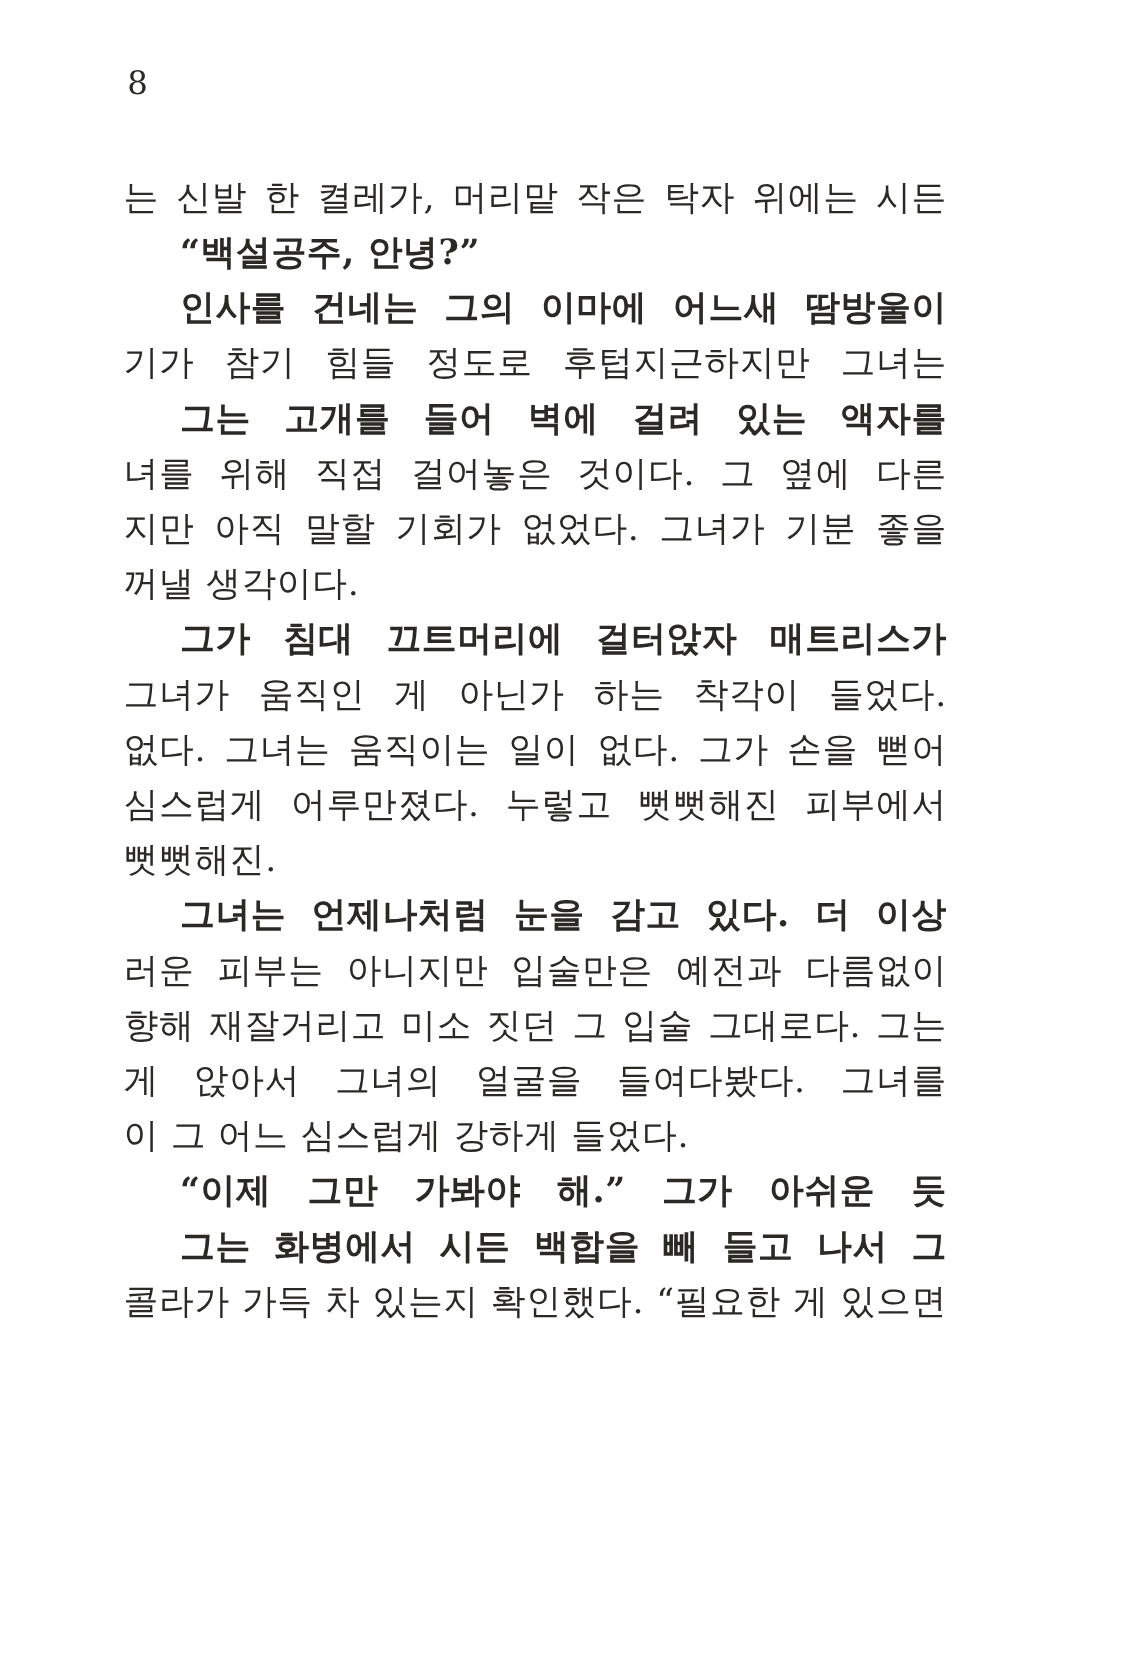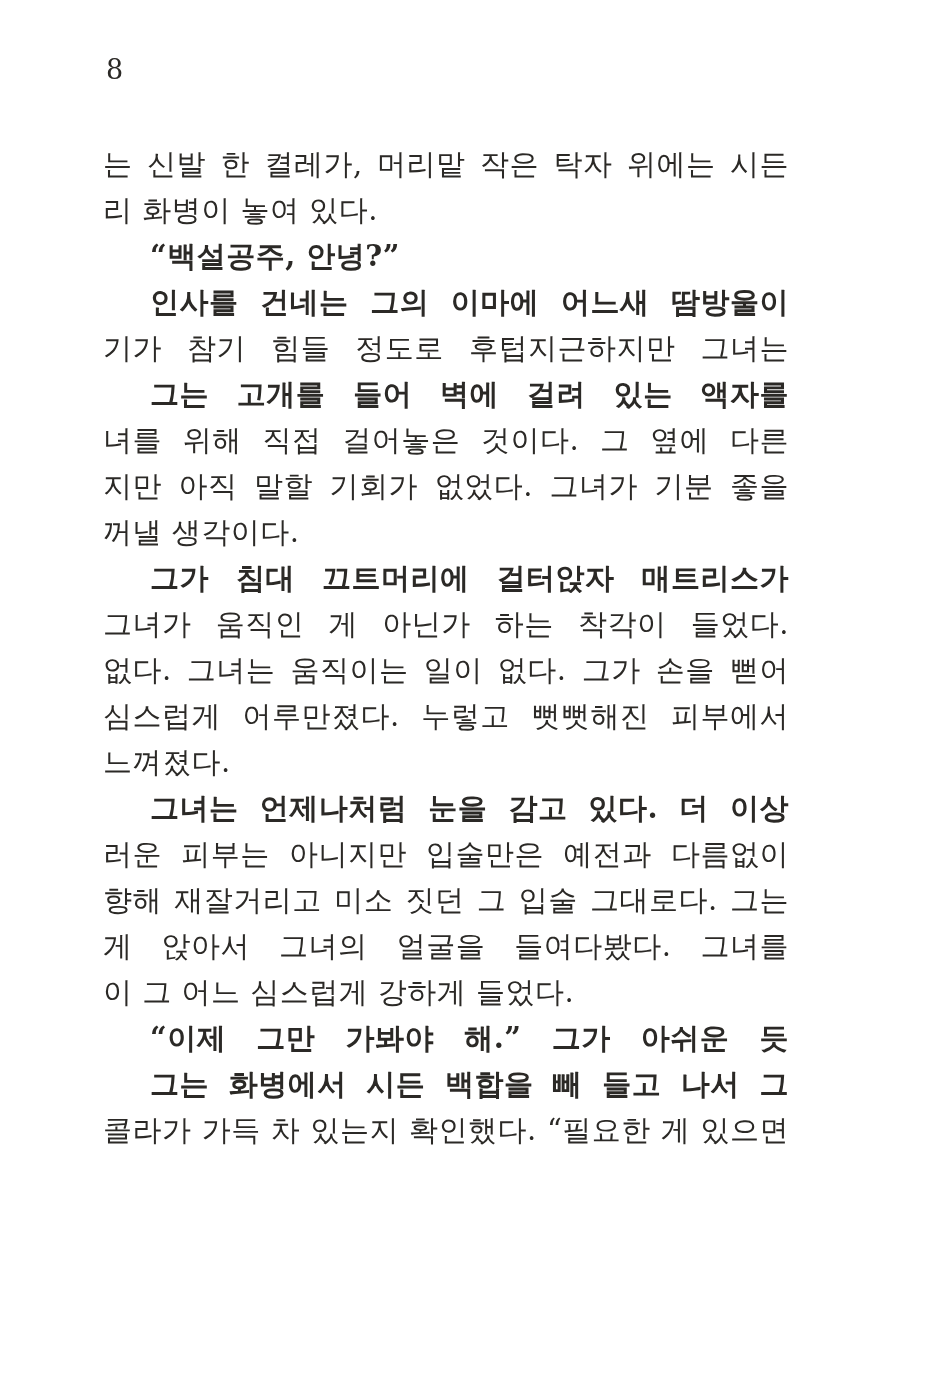--- a/index.html
+++ b/index.html
@@ -59,41 +59,40 @@
   }
 </style>
 </head>
 <body>
 
 <div class="page">
   <div class="page-number">8</div>
   <div class="text-block">
       <div class="paragraph">
         <div class="line">는 신발 한 켤레가, 머리맡 작은 탁자 위에는 시든 백합이 꽂힌 유</div>
-        <div class="line last">리 화병이 놓여 있다.</div>
       </div>
       <div class="paragraph">
         <div class="line indent last">“백설공주, 안녕?”</div>
       </div>
       <div class="paragraph">
         <div class="line indent">인사를 건네는 그의 이마에 어느새 땀방울이 맺혔다. 방 안 공</div>
         <div class="line">기가 참기 힘들 정도로 후텁지근하지만 그녀는 따뜻한 것을 좋아</div>
       </div>
       <div class="paragraph">
         <div class="line indent">그는 고개를 들어 벽에 걸려 있는 액자를 바라보았다. 그가 그</div>
         <div class="line">녀를 위해 직접 걸어놓은 것이다. 그 옆에 다른 그림을 더 걸고 싶</div>
         <div class="line">지만 아직 말할 기회가 없었다. 그녀가 기분 좋을 때를 골라 말을</div>
         <div class="line last">꺼낼 생각이다.</div>
       </div>
       <div class="paragraph">
         <div class="line indent">그가 침대 끄트머리에 걸터앉자 매트리스가 출렁였다. 순간</div>
         <div class="line">그녀가 움직인 게 아닌가 하는 착각이 들었다. 하지만 그럴 리는</div>
         <div class="line">없다. 그녀는 움직이는 일이 없다. 그가 손을 뻗어 그녀의 뺨을 조</div>
         <div class="line">심스럽게 어루만졌다. 누렇고 뻣뻣해진 피부에서 세월의 흐름이</div>
-        <div class="line last">느껴졌다.</div>
+        <div class="line last">뻣뻣해진.</div>
       </div>
       <div class="paragraph">
         <div class="line indent">그녀는 언제나처럼 눈을 감고 있다. 더 이상 장밋빛 도는 부드</div>
         <div class="line">러운 피부는 아니지만 입술만은 예전과 다름없이 아름답다. 그를</div>
         <div class="line">향해 재잘거리고 미소 짓던 그 입술 그대로다. 그는 한참을 그렇</div>
         <div class="line">게 앉아서 그녀의 얼굴을 들여다봤다. 그녀를 지켜야 한다는 생각</div>
         <div class="line last">이 그 어느 심스럽게 강하게 들었다.</div>
       </div>
       <div class="paragraph">
         <div class="line indent">“이제 그만 가봐야 해.” 그가 아쉬운 듯 속삭였다. “할 일이 많</div>

